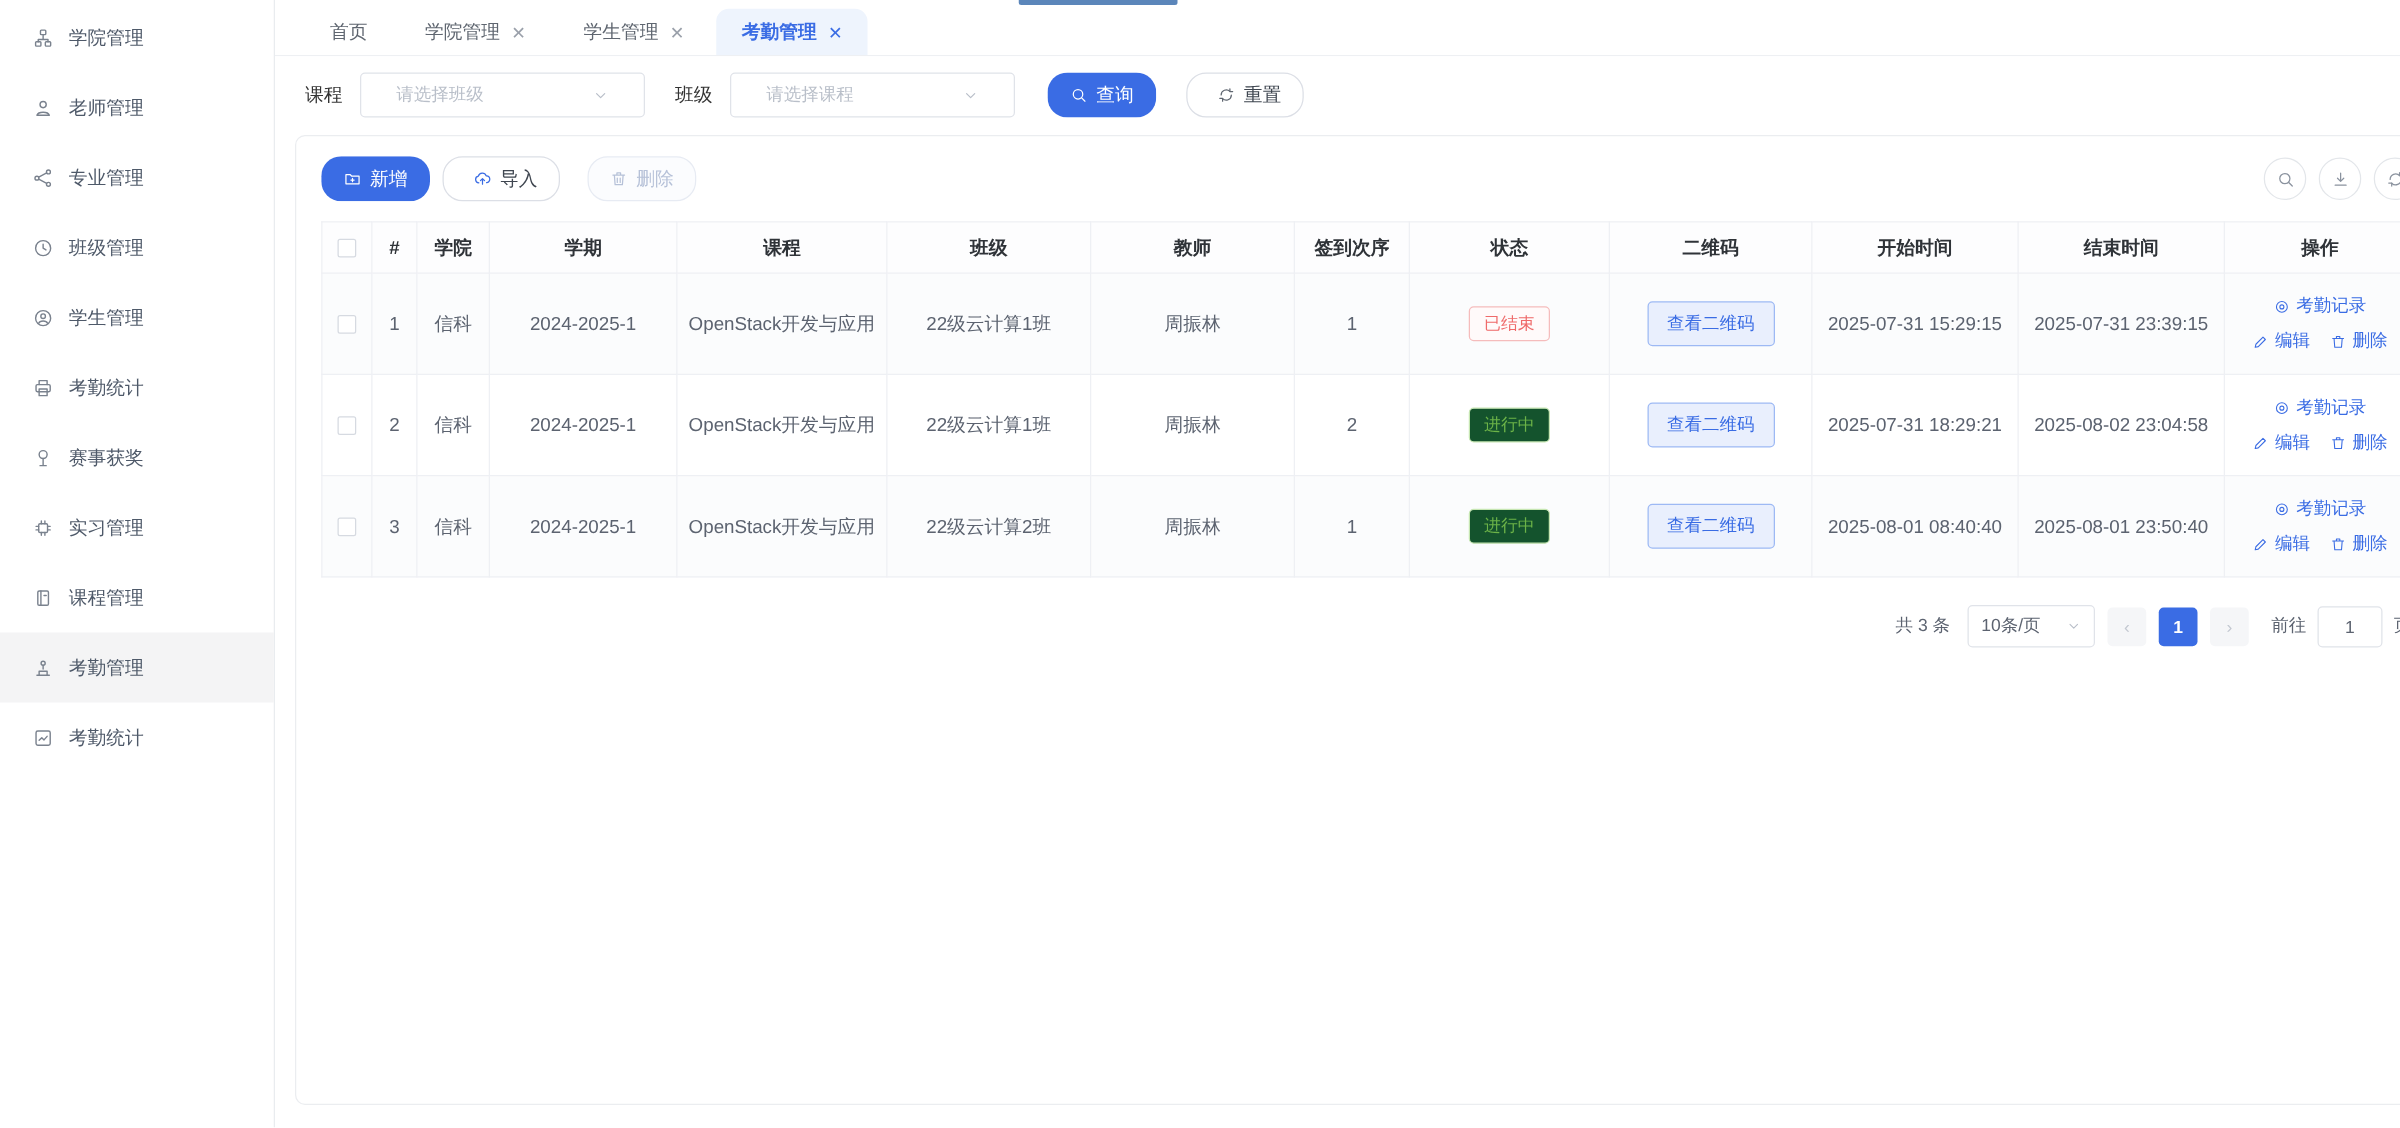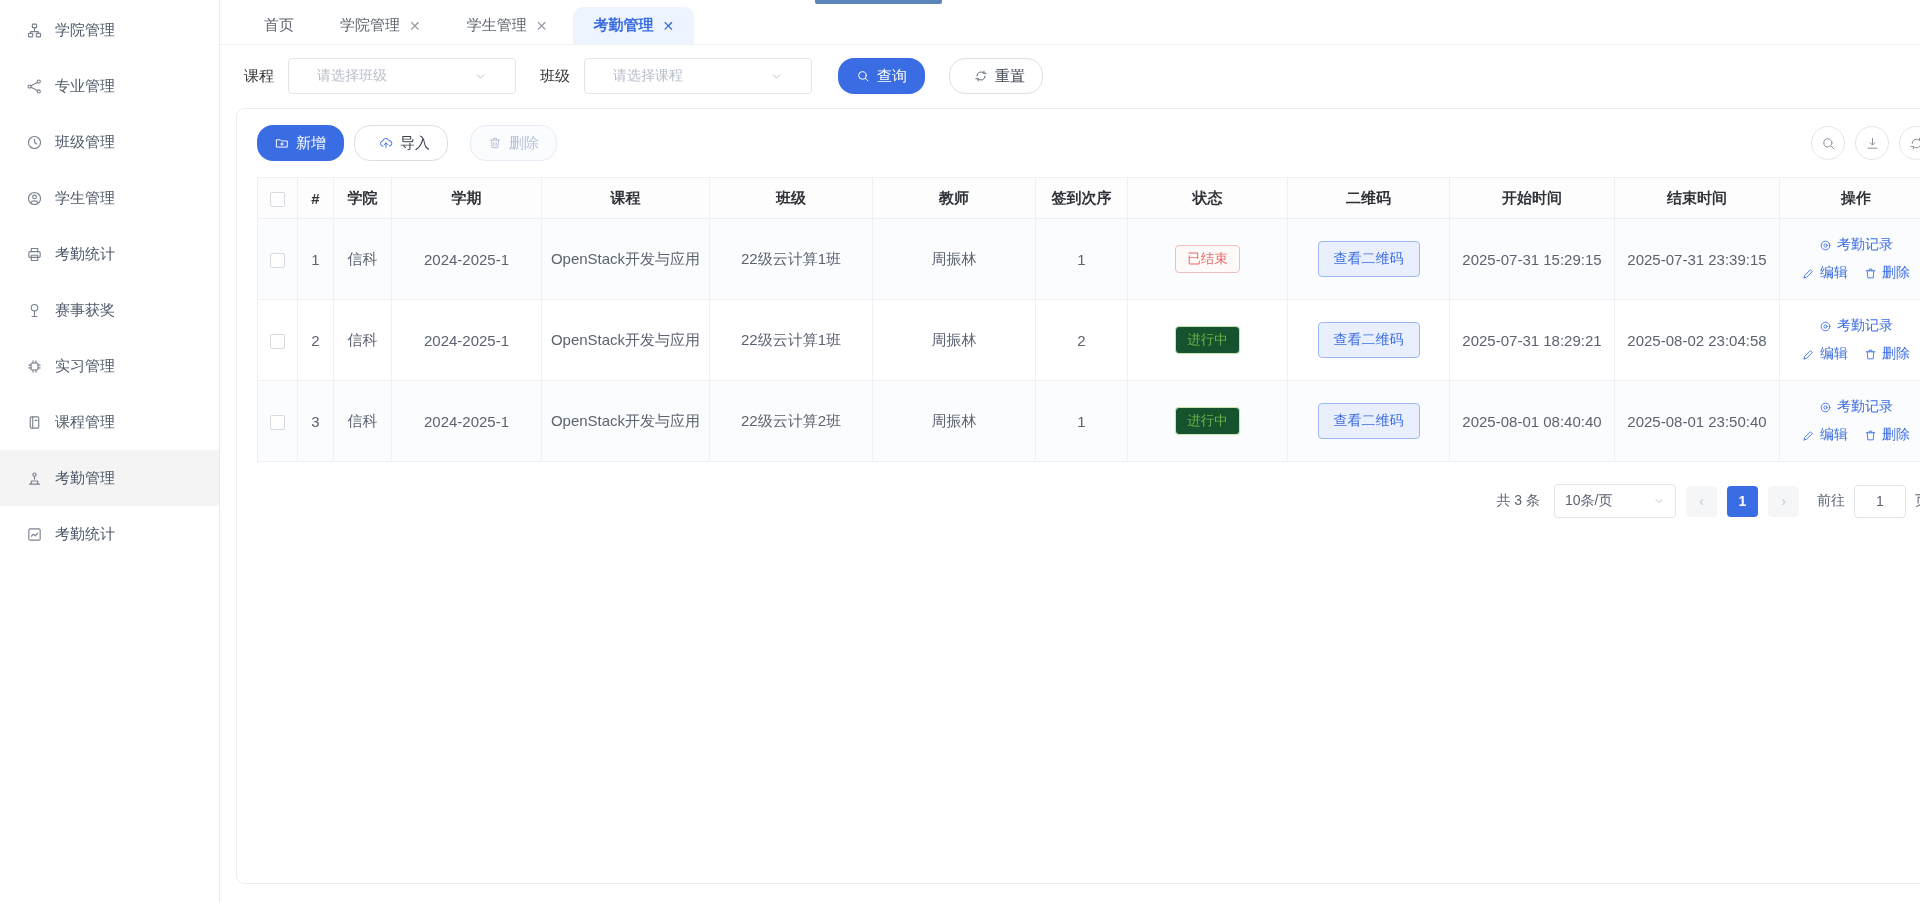--- a/index.html
+++ b/index.html
@@ -70,21 +70,21 @@
     padding:8px 15px; font-size:14px; cursor:pointer; font-family:inherit; }
   .ops { display:flex; flex-direction:column; gap:10px; align-items:center; }
   .ops-line { display:flex; gap:16px; justify-content:center; }
   .op-link { display:inline-flex; align-items:center; gap:5px; color:#3a6ce4; font-size:14px; cursor:pointer; }
   .op-link svg { width:13px; height:13px; stroke:#3a6ce4; fill:none; stroke-width:1.6; stroke-linecap:round; stroke-linejoin:round; }
 
   
   .pager { display:flex; align-items:center; justify-content:flex-end; gap:10px; margin-top:22px;
     font-size:14px; color:#5c6370; padding-right:4px; }
   .pager .total { margin-right:4px; }
-  .page-size { width:122px; height:34px; border:1px solid #e0e3e9; border-radius:4px; display:flex;
+  .page-size { width:102px; height:34px; border:1px solid #e0e3e9; border-radius:4px; display:flex;
     align-items:center; justify-content:space-between; padding:0 10px; color:#5c6370; cursor:pointer; }
   .page-size svg { width:12px; height:12px; stroke:#b9bfc9; fill:none; stroke-width:1.8; stroke-linecap:round; stroke-linejoin:round; }
   .pg-arrow { width:31px; height:31px; border-radius:4px; background:#f5f6f8; color:#c3c8d1;
     display:flex; align-items:center; justify-content:center; font-size:14px; cursor:pointer; }
   .pg-num { width:31px; height:31px; border-radius:4px; background:#3a6ce4; color:#fff; font-weight:bold;
     display:flex; align-items:center; justify-content:center; cursor:pointer; }
   .goto-input { width:52px; height:33px; border:1px solid #e0e3e9; border-radius:4px; text-align:center;
     font-size:14px; color:#5c6370; font-family:inherit; }
   .goto-wrap { display:flex; align-items:center; gap:9px; margin-left:8px; }
 </style>
@@ -95,20 +95,27 @@
 
   <aside class="sidebar">
     <div class="side-item">
       <svg viewBox="0 0 24 24">
           <rect x="9" y="3" width="6" height="5" rx="1"></rect>
           <rect x="3.5" y="16" width="6" height="5" rx="1"></rect>
           <rect x="14.5" y="16" width="6" height="5" rx="1"></rect>
           <path d="M12 8v4M6.5 16v-2.5h11V16M12 12v1.5"></path>
         </svg>
       <span>学院管理</span>
+    </div>
+    <div class="side-item">
+      <svg viewBox="0 0 24 24">
+          <circle cx="12" cy="8" r="3.5"></circle>
+          <path d="M5 20c1.5-4.5 12.5-4.5 14 0z"></path>
+        </svg>
+      <span>老师管理</span>
     </div>
     <div class="side-item">
       <svg viewBox="0 0 24 24">
           <circle cx="5" cy="12" r="2.2"></circle>
           <circle cx="18" cy="5" r="2.2"></circle>
           <circle cx="18" cy="19" r="2.2"></circle>
           <path d="M7 10.8l9-4.6M7 13.2l9 4.6"></path>
         </svg>
       <span>专业管理</span>
     </div>

